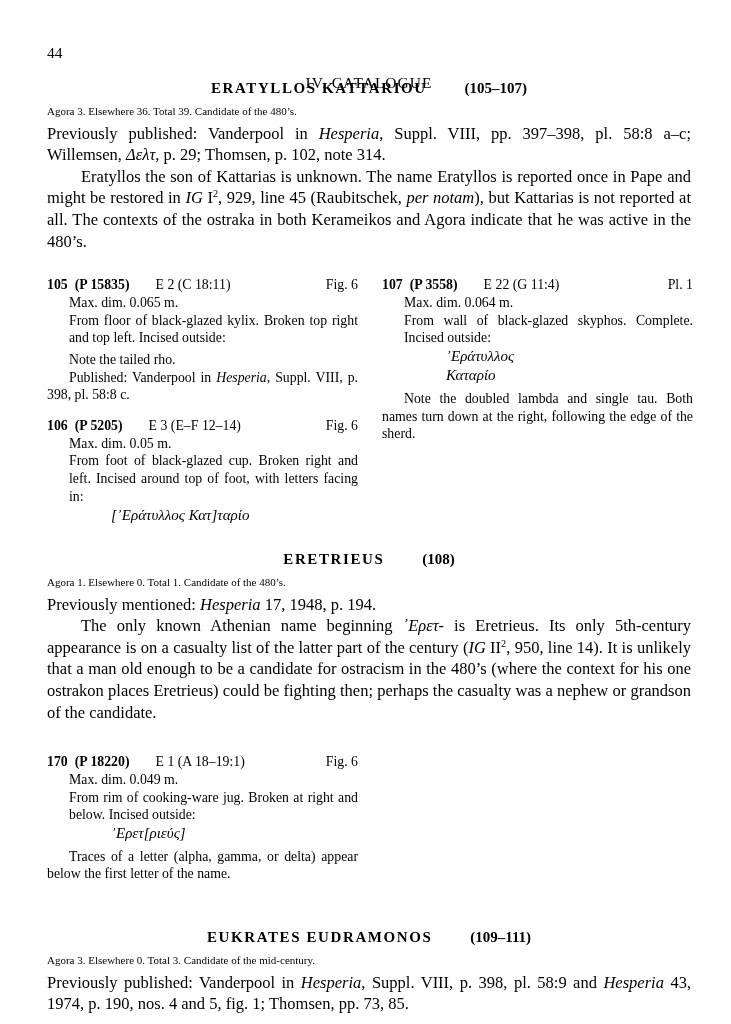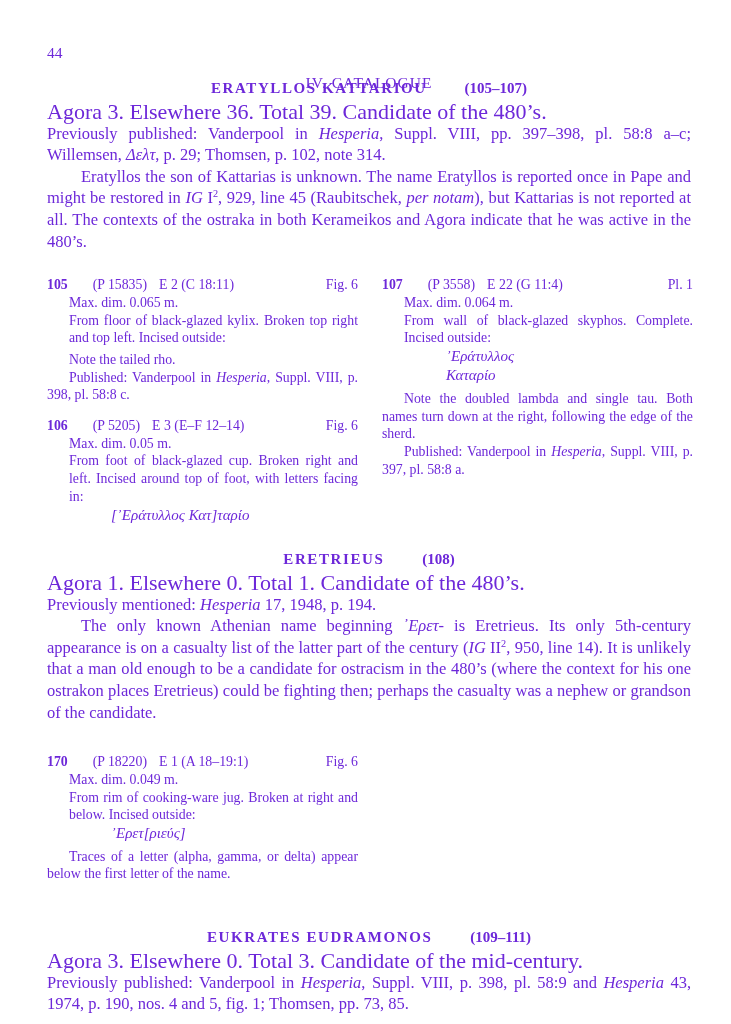--- a/index.html
+++ b/index.html
@@ -1,48 +1,48 @@
 <!DOCTYPE html>
 <html><head>
 <meta charset="utf-8">
 <style>
   html,body{margin:0;padding:0;background:#e8e8e8;}
   .page{
     position:relative;
     width:731px;height:1024px;
     margin:0 auto;
     background:#ffffff;
-    color:#6d28d9;
+    color:#000000;
     font-family:"Liberation Serif","DejaVu Serif",serif;
     box-sizing:border-box;
     padding:44px 40px 0 47px;
     overflow:hidden;
   }
   
   .running-row{position:relative;height:20px;font-size:15.5px;}
   .page-num{position:absolute;left:0;top:0;}
   .running-head{position:absolute;left:0;right:0;text-align:center;letter-spacing:1px;margin-top:30px;}
   
   .section-heading{text-align:center;font-size:15px;margin-top:16px;margin-bottom:4px;}
   .heading-name{letter-spacing:1.6px;font-weight:600;}
   .heading-range{font-weight:700;margin-left:34px;}
   
-  .body-line{font-size:22px;line-height:21.6px;margin:0;text-align:left;}
+  .body-line{font-size:11px;line-height:21.6px;margin:0;text-align:left;}
   .body-para{font-size:16.5px;line-height:21.6px;margin:0;text-align:justify;}
   .body-para.indent{text-indent:34px;}
   sup{font-size:0.62em;line-height:0;}
   
   .cols{display:flex;gap:24px;margin-top:24px;}
   .col{flex:0 0 311px;width:311px;}
   .entry{font-size:13.8px;line-height:17.7px;}
   .entry + .entry{margin-top:13px;}
   .entry-head{display:flex;align-items:baseline;}
   .entry-num{font-weight:700;}
-  .entry-inv{margin-left:25px;}
-  .entry-cat{margin-left:12px;}
+  .entry-inv{margin-left:7px;font-weight:bold;}
+  .entry-cat{margin-left:26px;}
   .entry-ref{margin-left:auto;}
   .entry p{margin:0;}
   .dim,.desc{margin-left:22px !important;text-align:justify;}
   .hang{text-indent:22px;text-align:justify;}
   .greek{margin-left:64px;font-style:italic;font-size:15px;line-height:19.5px;}
   .pub-block{margin-top:1px;}
   .gap-sm{height:4px;}
   .section-block{margin-top:26px;}
   .entry-solo{margin-top:30px;}
   .section-block-lg{margin-top:46px;}
@@ -108,21 +108,20 @@
             <span class="entry-ref">Pl. 1</span>
           </div>
           <p class="dim">Max. dim. 0.064 m.</p>
           <p class="desc">From wall of black-glazed skyphos. Complete. Incised outside:</p>
           <div class="greek">
             <div>᾿Εράτυλλος</div>
             <div>Καταρίο</div>
           </div>
           <div class="gap-sm"></div>
           <p class="hang">Note the doubled lambda and single tau. Both names turn down at the right, following the edge of the sherd.</p>
-          <p class="hang pub-block"><span>Published: Vanderpool in </span><span style="font-style: italic;">Hesperia</span><span>, Suppl. VIII, p. 397, pl. 58:8 a.</span></p>
         </div>
       </div>
     </div>
   </div>
 
   <div class="section-block">
     <div class="section-heading">
       <span class="heading-name">ERETRIEUS</span>
       <span class="heading-range">(108)</span>
     </div>

